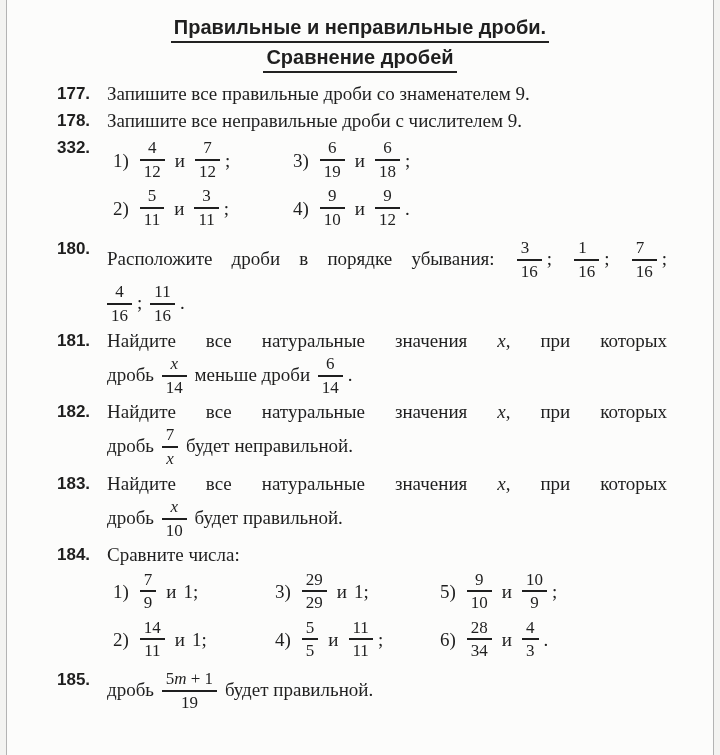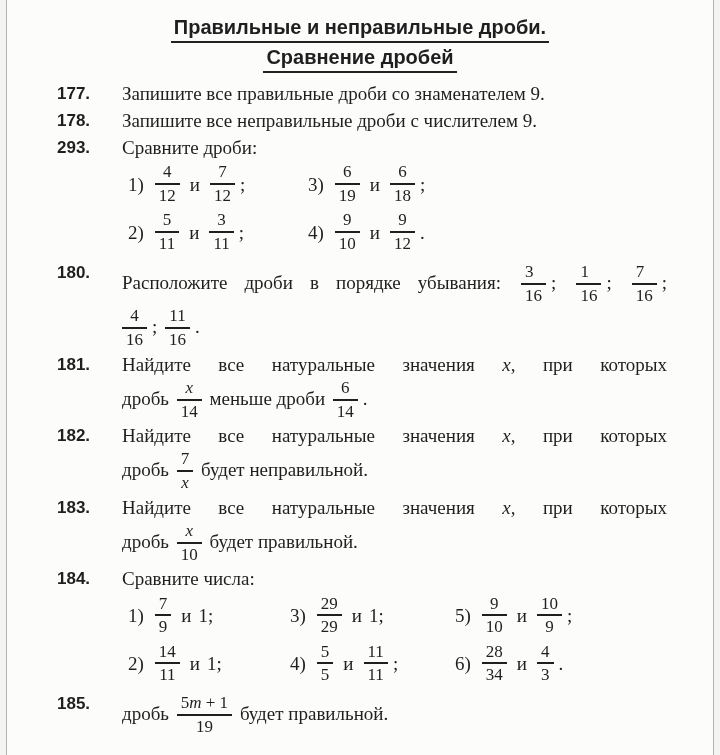--- a/index.html
+++ b/index.html
@@ -34,21 +34,20 @@
     padding:0 3px 2px 3px;
     margin:1px 0;
   }
   
   .problem {
     display:flex;
     align-items:flex-start;
     margin:0 46px 3px 50px;
     font-size:19px;
     line-height:24px;
-    gap:15px;
   }
   .pnum {
     font-family:"Liberation Sans", sans-serif;
     font-weight:bold;
     font-size:17px;
     line-height:24px;
     width:50px;
     flex:none;
   }
   .pbody { flex:1; min-width:0; }
@@ -102,23 +101,22 @@
   </div>
 
   <div class="problem">
     <span class="pnum">178.</span>
     <div class="pbody">
       <span>Запишите все неправильные дроби с числителем 9.</span>
     </div>
   </div>
 
   <div class="problem">
-    <span class="pnum">293.</span>
-    <div class="pbody">
-      <div>Сравните дроби:</div>
+    <span class="pnum">332.</span>
+    <div class="pbody">
       <div class="cmp-grid grid-2">
 
         <div class="cmp">
           <span class="lbl">1)</span>
           <span class="frac">
               <span class="fnum">4</span>
               <span class="fden">12</span>
             </span>
           <span class="mid">и</span>
           <span class="frac">

